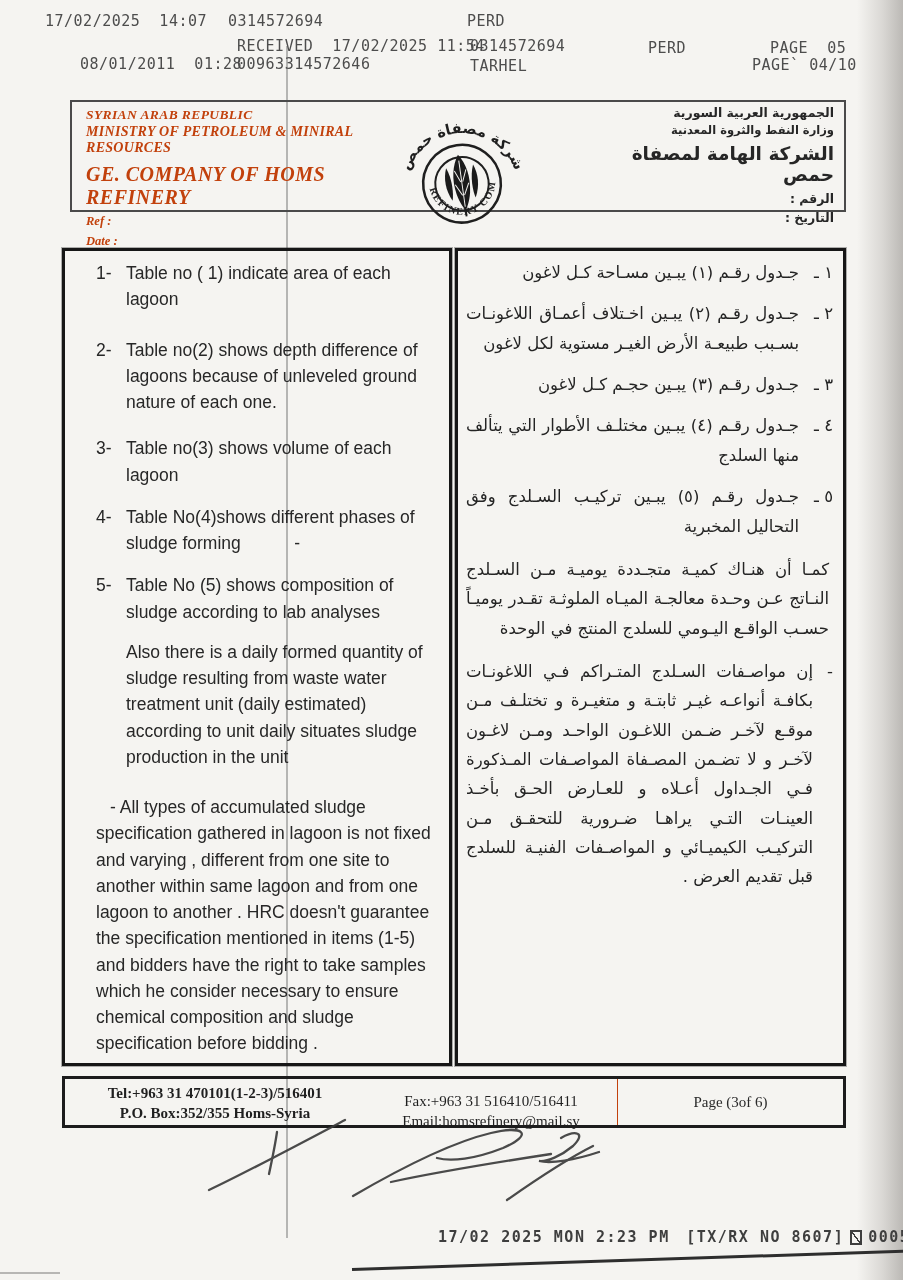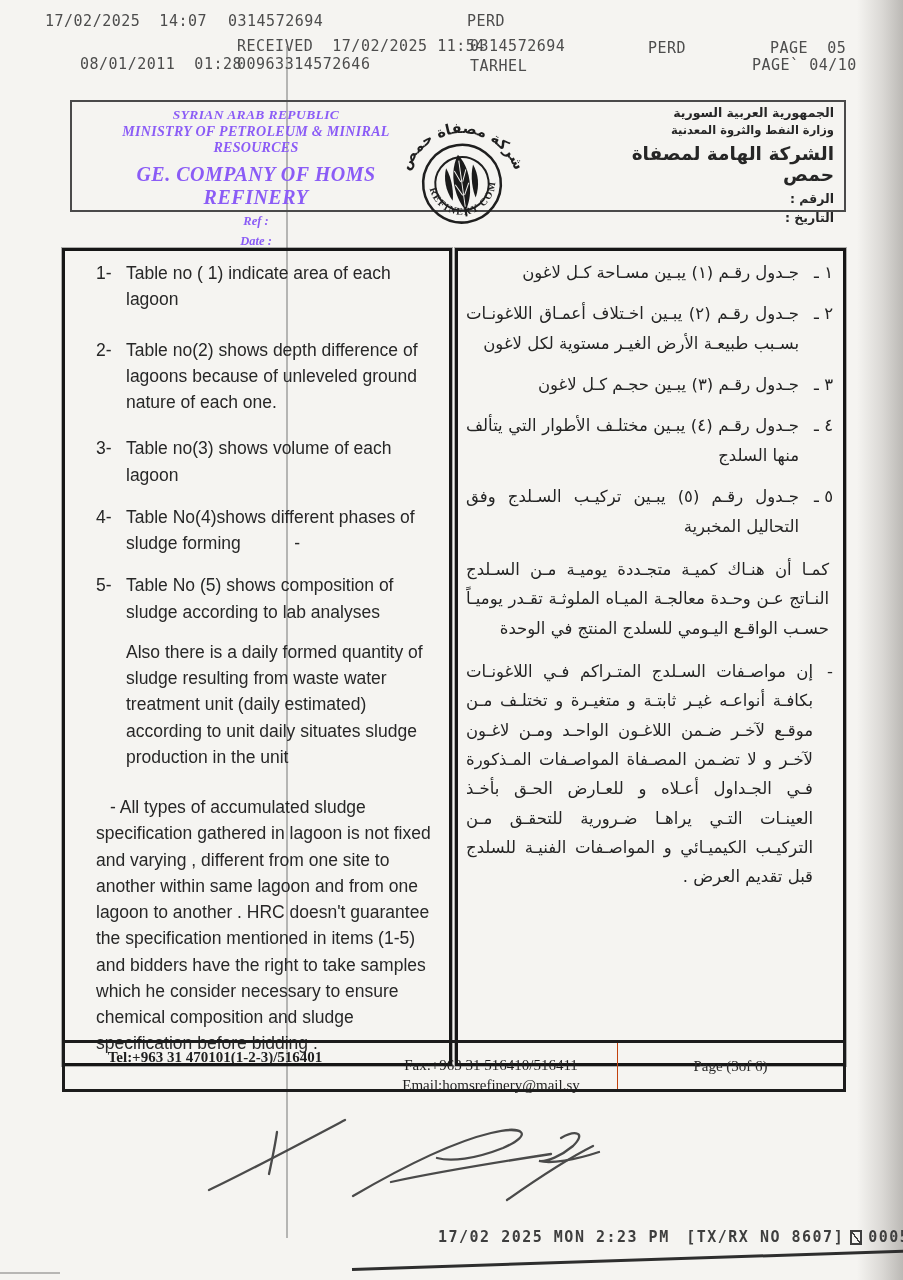--- a/index.html
+++ b/index.html
@@ -21,21 +21,21 @@
     position:absolute; left:286px; top:46px; width:2px; height:1192px;
     background:rgba(105,105,105,.45);
   }
   
   .faxline { position:absolute; font-family:"DejaVu Sans Mono", monospace; font-size:15px; color:#4d4d4d; letter-spacing:.5px; white-space:pre; }
   
   .letterhead {
     position:absolute; left:70px; top:100px; width:776px; height:112px;
     border:2px solid #4a4a4a;
   }
-  .lh-en { position:absolute; left:14px; top:5px; width:340px; font-family:"Liberation Serif", serif; font-style:italic; font-weight:bold; color:#8b5cf6;text-align:center; }
+  .lh-en { position:absolute; left:14px; top:5px; width:340px; font-family:"Liberation Serif", serif; font-style:italic; font-weight:bold; color:#c2410c; }
   .lh-country { font-size:13.5px; letter-spacing:.4px; }
   .lh-ministry { font-size:14px; letter-spacing:.3px; margin-top:1px; }
   .lh-company { font-size:20px; letter-spacing:.5px; margin-top:7px; }
   .lh-ref, .lh-date { font-size:12.5px; margin-top:5px; }
   .lh-ar { position:absolute; right:10px; top:3px; width:250px; direction:rtl; text-align:right; font-family:"DejaVu Sans", sans-serif; font-weight:bold; color:#262626; }
   .lh-ar-country { font-size:12.5px; }
   .lh-ar-ministry { font-size:11.5px; margin-top:3px; }
   .lh-ar-company { font-size:18.5px; margin-top:6px; letter-spacing:0; }
   .lh-ar-ref { font-size:12.5px; margin-top:6px; }
   .lh-ar-date { font-size:12.5px; margin-top:4px; }
@@ -59,21 +59,21 @@
   .col-ar { font-family:"DejaVu Sans", sans-serif; }
   .col-ar .item, .col-ar .note, .col-ar .para { font-size:16.5px; line-height:1.78; color:#242424; text-align:justify; }
   .col-ar .item .num { flex:0 0 34px; white-space:nowrap; }
   .col-ar .ai1, .col-ar .ai3 { margin-bottom:12px; }
   .col-ar .ai2, .col-ar .ai4 { margin-bottom:12px; }
   .col-ar .ai5 { margin-bottom:14px; }
   .col-ar .note { margin-bottom:14px; margin-right:4px; }
   .col-ar .para { margin-right:0; }
   .col-ar .para .num { flex:0 0 20px; }
   
-  .footer-box { position:absolute; left:62px; top:1040px; width:784px; height:52px; border:3px solid #1c1c1c; display:flex; font-family:"Liberation Serif", serif; }
+  .footer-box { position:absolute; left:62px; top:1076px; width:784px; height:52px; border:3px solid #1c1c1c; display:flex; font-family:"Liberation Serif", serif; }
   .f-left { width:300px; text-align:center; padding-top:4px; font-weight:bold; font-size:15px; color:#1f1f1f; }
   .f-mid { flex:1; text-align:center; padding-top:12px; font-weight:normal; font-size:15px; color:#1f1f1f; }
   .f-page { width:226px; border-left:1px solid #c2410c; display:flex; align-items:center; justify-content:center; font-size:15px; color:#2a2a2a; }
   .f-left div, .f-mid div { line-height:1.35; }
   
   .signature { position:absolute; left:195px; top:1108px; }
   
   .fax-footer { position:absolute; left:438px; top:1228px; font-family:"DejaVu Sans Mono", monospace; font-size:15px; font-weight:bold; letter-spacing:1.5px; color:#3e3e3e; display:flex; align-items:center; gap:6px; white-space:pre; }
   .pgicon { display:inline-block; width:12px; height:15px; border:2px solid #3e3e3e;
     background:linear-gradient(to top right, transparent 44%, #3e3e3e 45%, #3e3e3e 55%, transparent 56%); }
@@ -199,20 +199,21 @@
     <div class="item para">
       <span class="num">-</span>
       <span class="txt">إن مواصـفات السـلدج المتـراكم فـي اللاغونـات بكافـة أنواعـه غيـر ثابتـة و متغيـرة و تختلـف مـن موقـع لآخـر ضـمن اللاغـون الواحـد ومـن لاغـون لآخـر و لا تضـمن المصـفاة المواصـفات المـذكورة فـي الجـداول أعـلاه و للعـارض الحـق بأخـذ العينـات التـي يراهـا ضـرورية للتحقـق مـن التركيـب الكيميـائي و المواصـفات الفنيـة للسلدج قبل تقديم العرض .</span>
     </div>
   </div>
 </div>
 
 <div class="footer-box">
   <div class="f-left">
     <div>Tel:+963 31 470101(1-2-3)/516401</div>
+    <div>P.O. Box:352/355 Homs-Syria</div>
   </div>
   <div class="f-mid">
     <div>Fax:+963 31 516410/516411</div>
     <div>Email:homsrefinery@mail.sy</div>
   </div>
   <div class="f-page">Page (3of 6)</div>
 </div>
 
 <svg class="signature" width="410" height="100" viewBox="0 0 410 100">
   <g fill="none" stroke="#3c3c3c" stroke-width="2.3" stroke-linecap="round" opacity="0.92">

